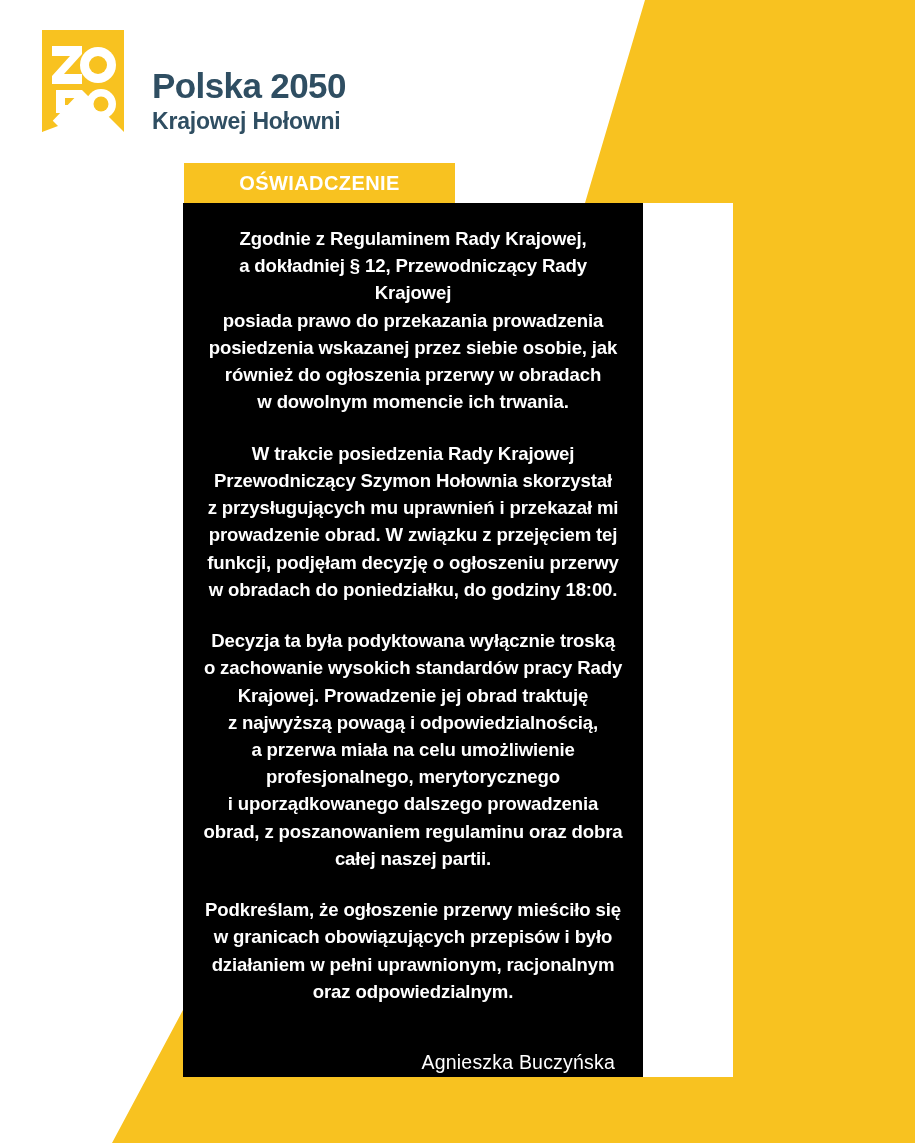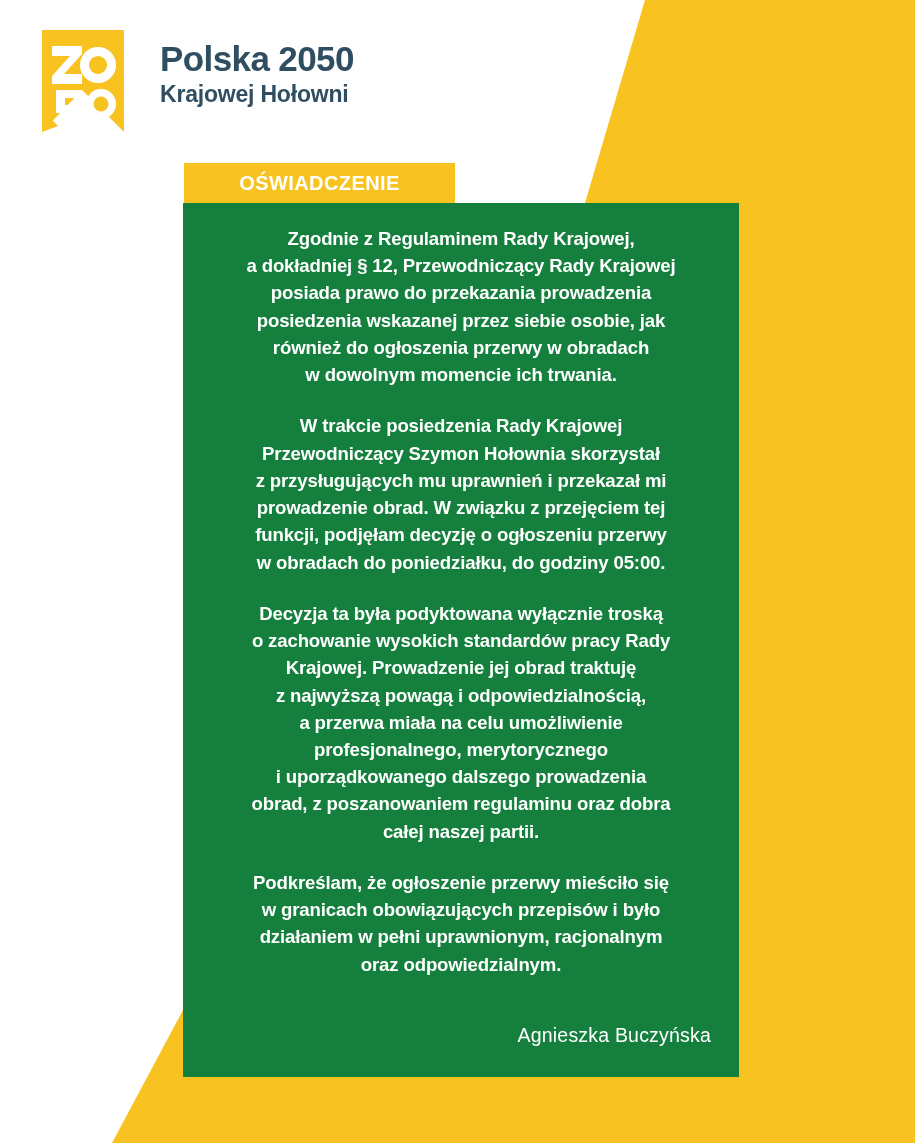--- a/index.html
+++ b/index.html
@@ -33,22 +33,22 @@
     height: 1143px;
     pointer-events: none;
   }
 
   
   .header {
     position: absolute;
     left: 38px;
     top: 28px;
     display: flex;
-    align-items: flex-start;
-    gap: 32px;
+    align-items: flex-end;
+    gap: 24px;
   }
   .logo-mark {
     width: 90px;
     height: 108px;
     flex: 0 0 auto;
     display: block;
   }
   .brand-block {
     padding-top: 12px;
   }
@@ -88,23 +88,23 @@
     font-weight: bold;
     letter-spacing: 0.4px;
     line-height: 1;
   }
 
   
   .card {
     position: absolute;
     left: 183px;
     top: 203px;
-    width: 556px;
+    width: 460px;
     height: 874px;
-    background: #15803d;
+    background: #000000;
     box-sizing: border-box;
     padding: 22px 20px 24px 20px;
   }
   .card-body {
     text-align: center;
   }
   .para {
     color: #ffffff;
     font-size: 18.6px;
     font-weight: bold;
@@ -171,21 +171,21 @@
 a dokładniej § 12, Przewodniczący Rady Krajowej
 posiada prawo do przekazania prowadzenia
 posiedzenia wskazanej przez siebie osobie, jak
 również do ogłoszenia przerwy w obradach
 w dowolnym momencie ich trwania.</p>
       <p class="para">W trakcie posiedzenia Rady Krajowej
 Przewodniczący Szymon Hołownia skorzystał
 z przysługujących mu uprawnień i przekazał mi
 prowadzenie obrad. W związku z przejęciem tej
 funkcji, podjęłam decyzję o ogłoszeniu przerwy
-w obradach do poniedziałku, do godziny 05:00.</p>
+w obradach do poniedziałku, do godziny 18:00.</p>
       <p class="para">Decyzja ta była podyktowana wyłącznie troską
 o zachowanie wysokich standardów pracy Rady
 Krajowej. Prowadzenie jej obrad traktuję
 z najwyższą powagą i odpowiedzialnością,
 a przerwa miała na celu umożliwienie
 profesjonalnego, merytorycznego
 i uporządkowanego dalszego prowadzenia
 obrad, z poszanowaniem regulaminu oraz dobra
 całej naszej partii.</p>
       <p class="para">Podkreślam, że ogłoszenie przerwy mieściło się

